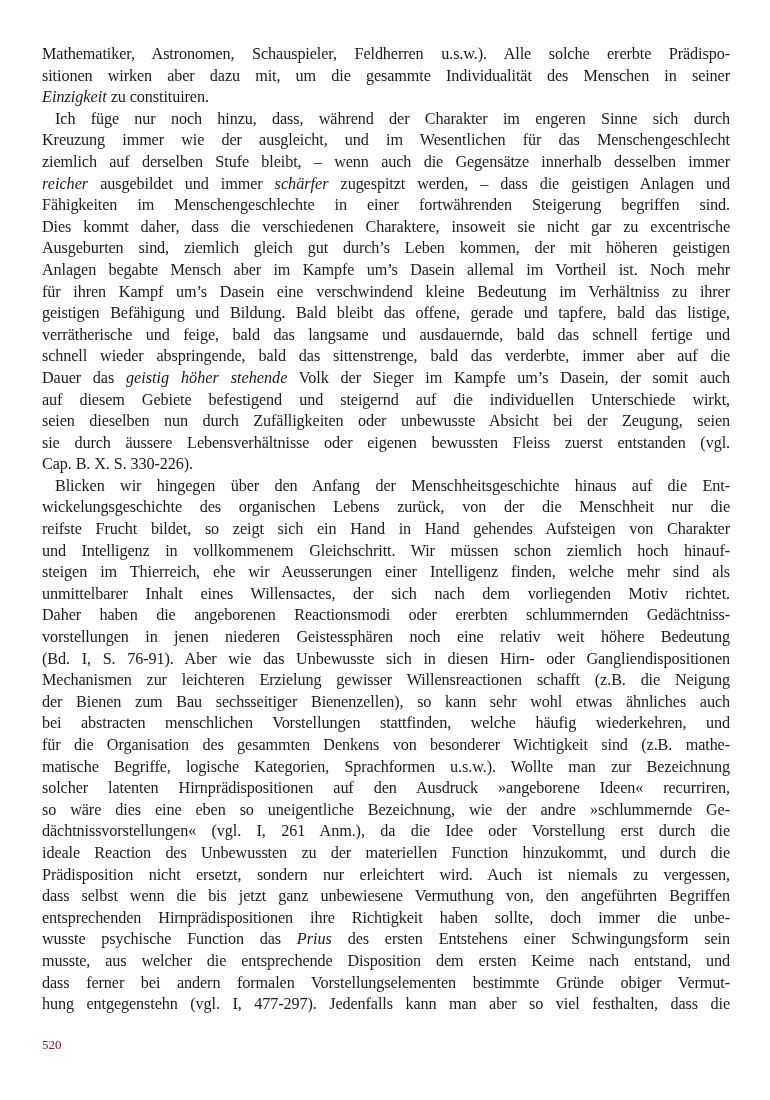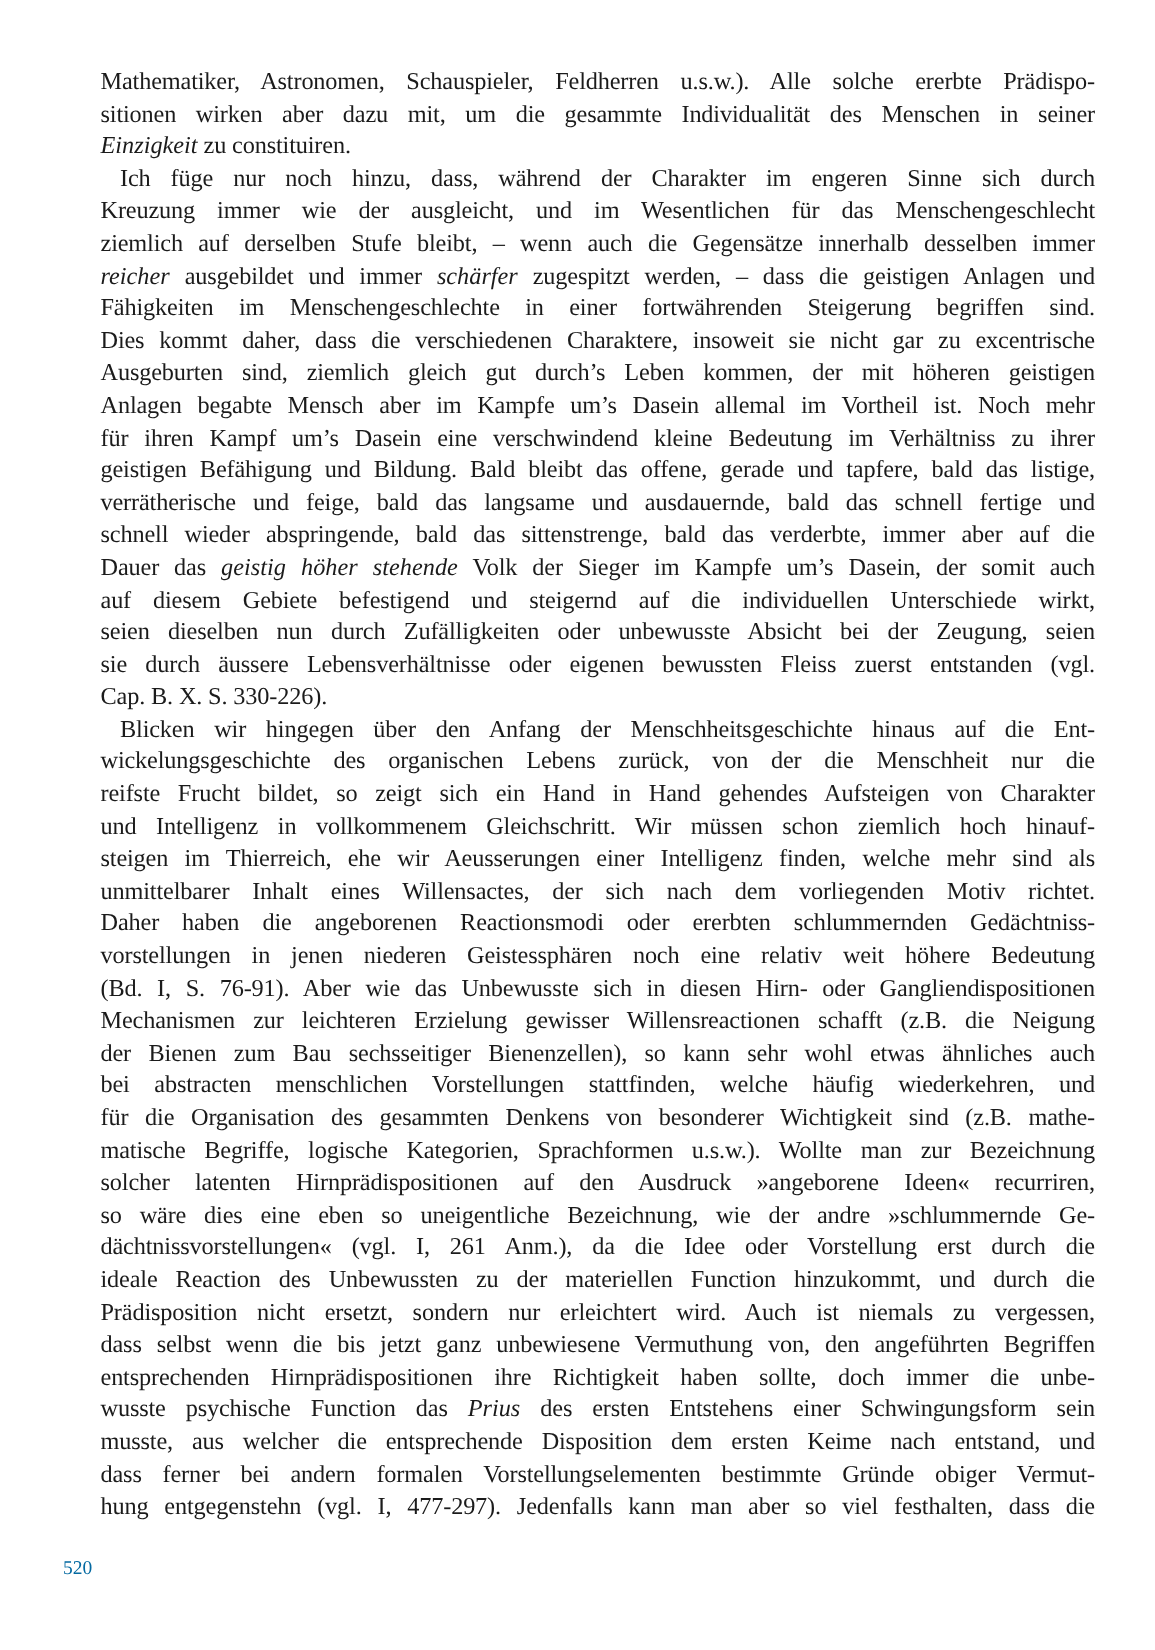--- a/index.html
+++ b/index.html
@@ -28,41 +28,40 @@
     font-size: 16.2px;
     line-height: 21.6px;
     letter-spacing: -0.1px;
   }
   .para { margin: 0; padding: 0; }
   .line {
     text-align: justify;
     text-align-last: justify;
     height: 21.6px;
     white-space: normal;
-    margin-left: 25px;
   }
   .line.endline {
     text-align: left;
     text-align-last: left;
   }
   .line.indent {
     text-indent: 13px;
   }
   .line i {
     font-style: italic;
     letter-spacing: 0;
   }
   .page-number {
     position: absolute;
     left: 42px;
     top: 1037px;
     font-size: 13px;
     line-height: 16px;
     letter-spacing: 0;
-    color: #0369a1;
+    color: #7f1d1d;
   }
 </style>
 </head>
 <body>
 
 <div class="book-page">
   <div class="text-block">
       <div class="para">
         <div class="line">Mathematiker, Astronomen, Schauspieler, Feldherren u.s.w.). Alle solche ererbte Prädispo-</div>
         <div class="line">sitionen wirken aber dazu mit, um die gesammte Individualität des Menschen in seiner</div>

